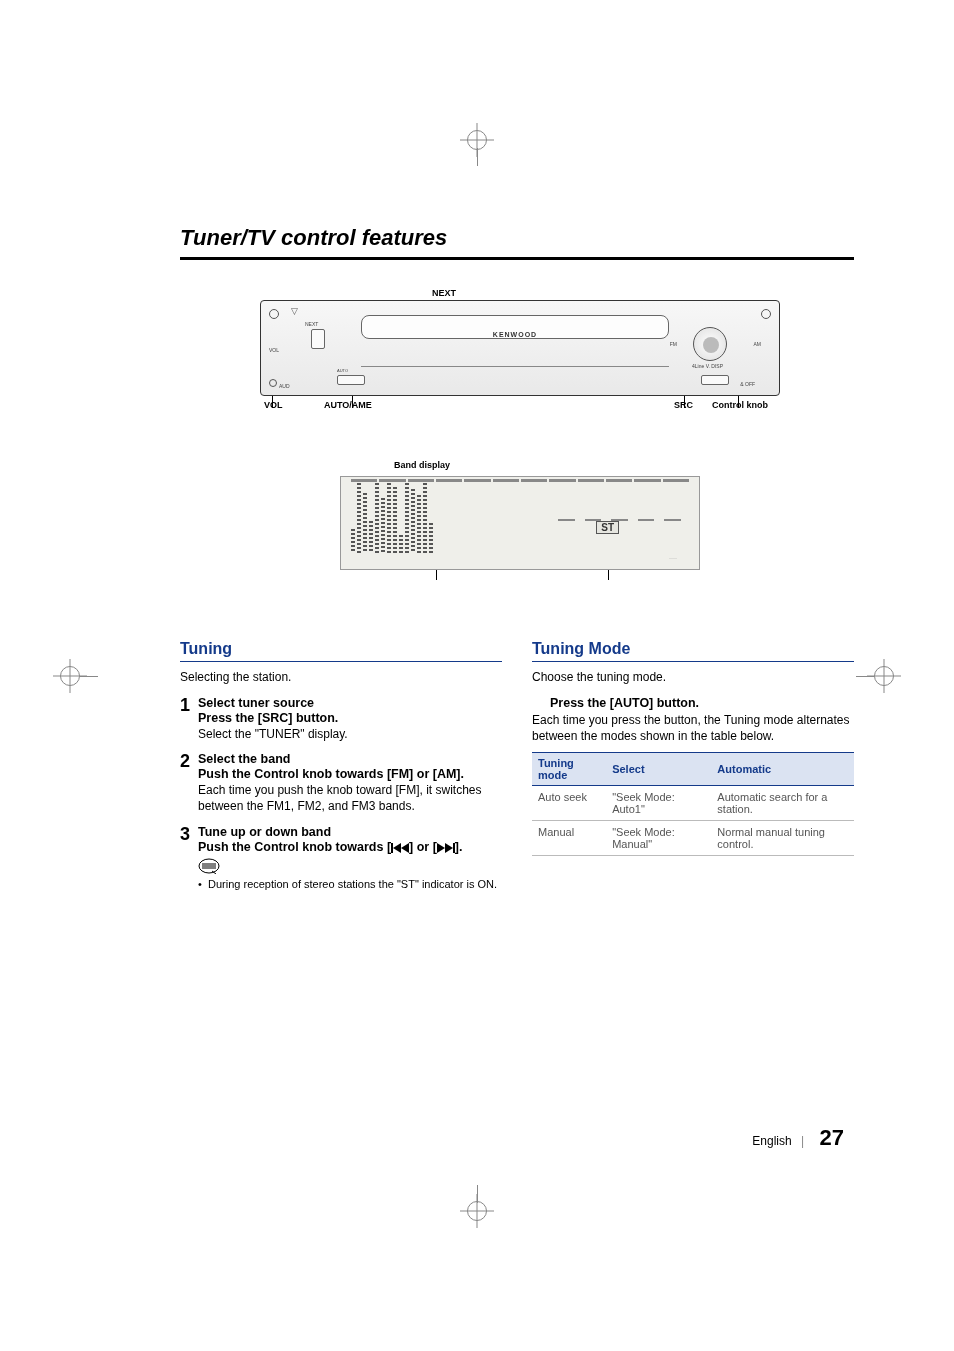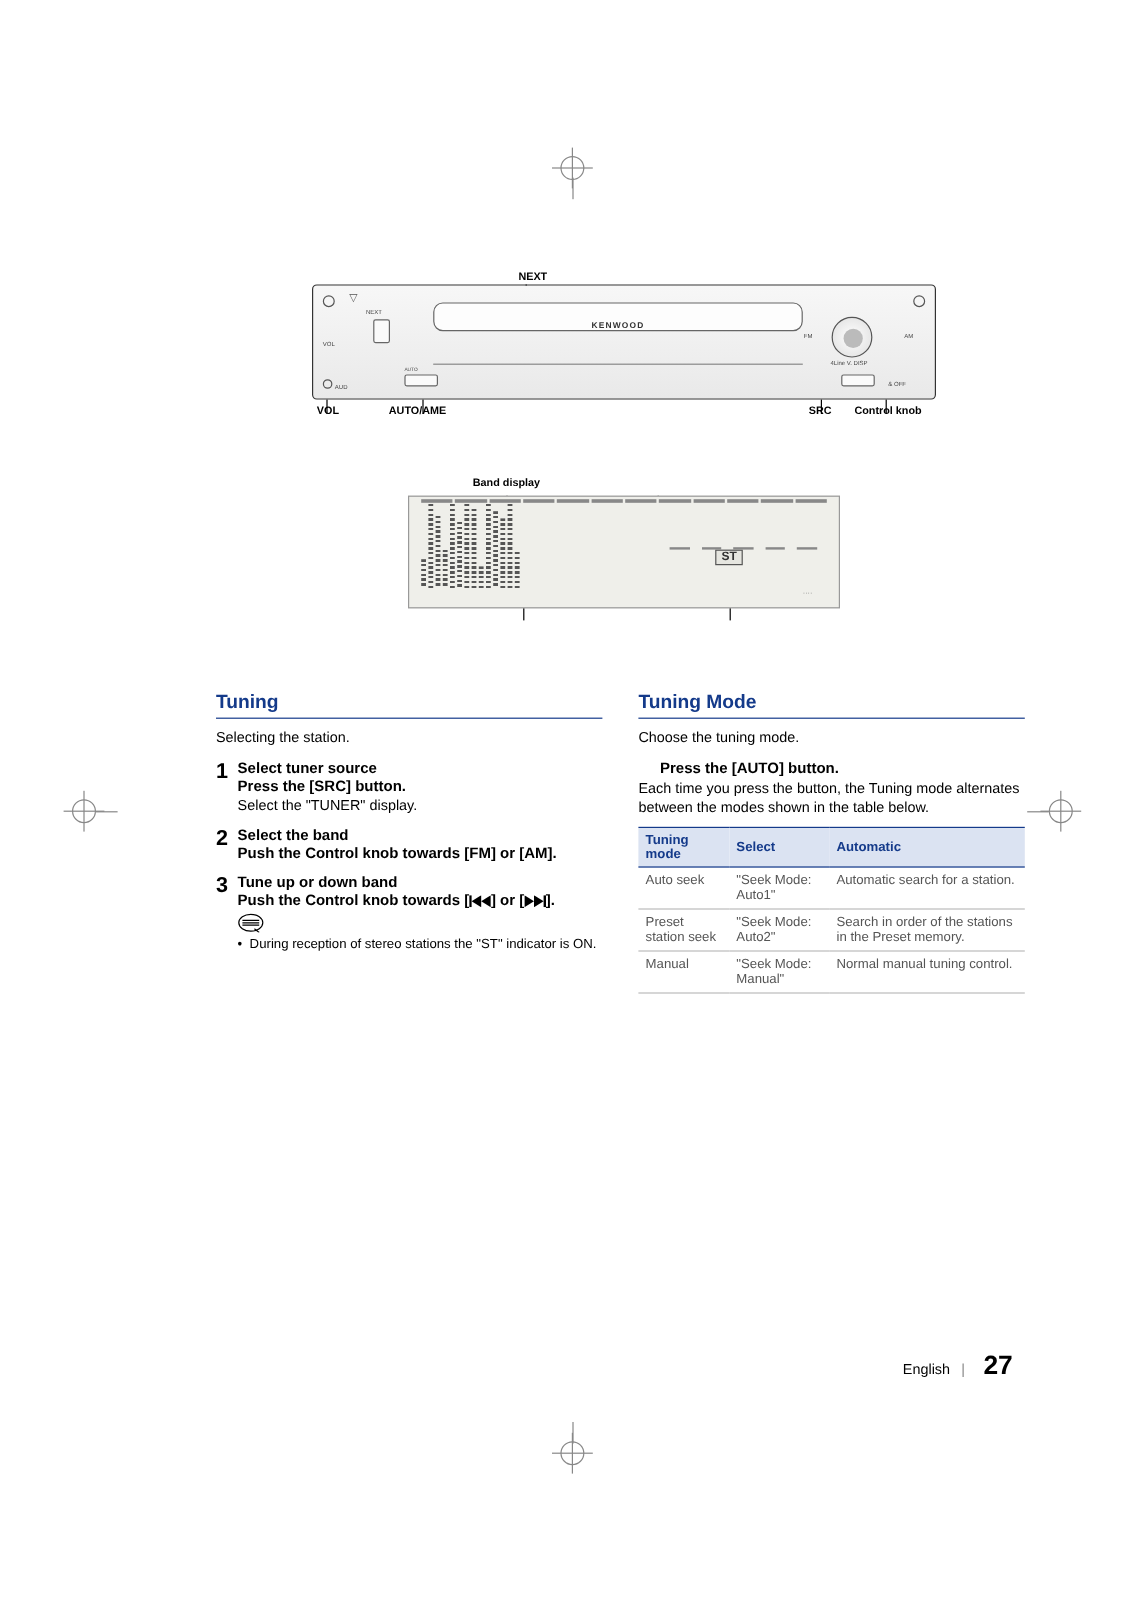--- a/index.html
+++ b/index.html
@@ -125,20 +125,21 @@
   <div class="side-reg side-reg-left">
       <div class="circle"></div>
       <div class="hline"></div>
     </div>
   <div class="side-reg side-reg-right">
       <div class="circle"></div>
       <div class="hline"></div>
     </div>
 
   <div class="content">
+    <h1 class="section-title">Tuner/TV control features</h1>
 
     <div class="diagram">
       <div class="label-top">NEXT</div>
       <div class="faceplate-wrap">
         <div class="leaders">
           <div class="leader-v" style="left:178px;top:0;height:10px;"></div>
         </div>
         <div class="faceplate">
           <div class="fp-power"></div>
           <div class="fp-eject"></div>
@@ -247,20 +248,21 @@
             <div class="step-action">Press the [SRC] button.</div>
             <div class="step-text">Select the "TUNER" display.</div>
           </div>
         </div>
 
         <div class="step">
           <div class="step-num">2</div>
           <div class="step-body">
             <div class="step-title">Select the band</div>
             <div class="step-action">Push the Control knob towards [FM] or [AM].</div>
+            <div class="step-text">Each time you push the knob toward [FM], it switches between the FM1, FM2, and FM3 bands.</div>
           </div>
         </div>
 
         <div class="step">
           <div class="step-num">3</div>
           <div class="step-body">
             <div class="step-title">Tune up or down band</div>
             <div class="step-action icons-inline">
               <span>Push the Control knob towards [</span><svg width="18" height="10" viewBox="0 0 18 10">
                   <rect x="0" y="0" width="2" height="10" fill="#000"></rect>
@@ -300,25 +302,20 @@
               <th>Automatic</th>
             </tr>
           </thead>
           <tbody>
             <tr>
               <td>Auto seek</td>
               <td>"Seek Mode: Auto1"</td>
               <td>Automatic search for a station.</td>
             </tr>
             <tr>
-              <td>Preset station seek</td>
-              <td>"Seek Mode: Auto2"</td>
-              <td>Search in order of the stations in the Preset memory.</td>
-            </tr>
-            <tr>
               <td>Manual</td>
               <td>"Seek Mode: Manual"</td>
               <td>Normal manual tuning control.</td>
             </tr>
           </tbody>
         </table>
       </div>
     </div>
   </div>
 

